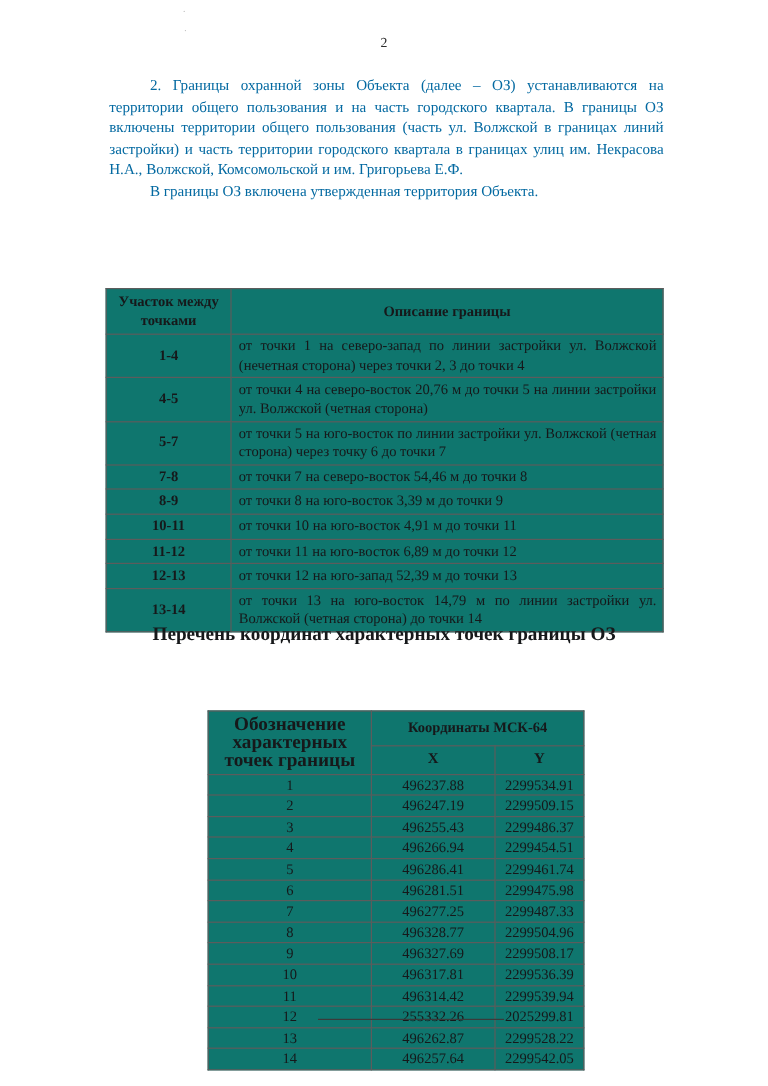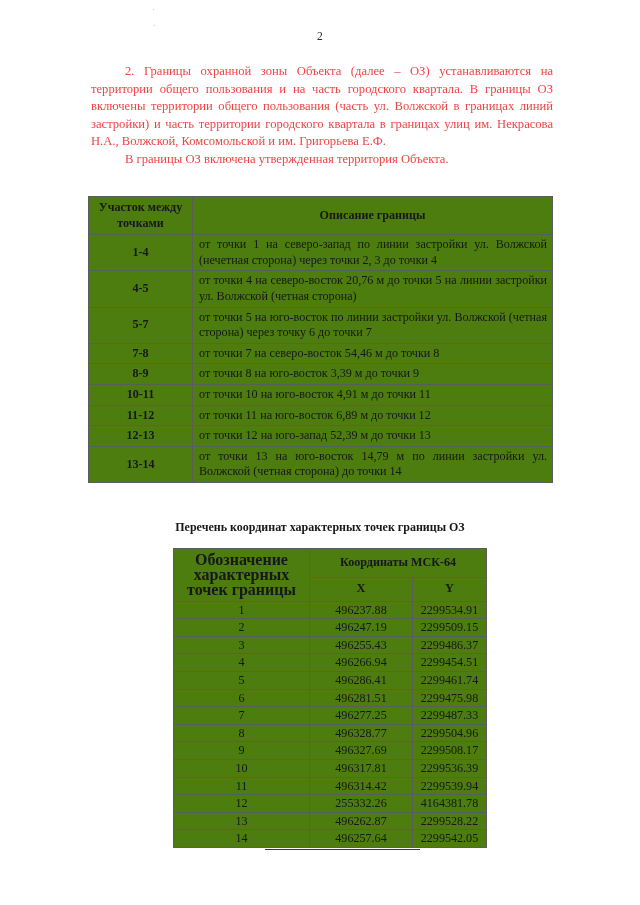--- a/index.html
+++ b/index.html
@@ -39,39 +39,40 @@
   
   .body-text {
     position: absolute;
     top: 63px;
     left: 91px;
     width: 462px;
     font-size: 12.6px;
     line-height: 17.6px;
     text-align: justify;
     text-justify: inter-word;
-    color: #ef4444;
+    color: #0369a1;
   }
   .body-text p {
     margin: 0;
     text-indent: 34px;
     text-align: justify;
   }
   .body-text p.last-line-left {
     text-align-last: left;
   }
 
   
   .doc-table {
     position: absolute;
     border-collapse: collapse;
     font-size: 12.1px;
     line-height: 15.4px;
     color: #16181a;
-    background: #4d7c0f;
+    background: #0f766e;
+    margin-top: 44px;
   }
   .doc-table td, .doc-table th {
     border: 1px solid #5c5c5c;
     padding: 1px 4px;
     vertical-align: middle;
     font-weight: normal;
   }
   .doc-table th {
     font-weight: bold;
     text-align: center;
@@ -105,21 +106,21 @@
     line-height: 15.6px;
   }
 
   
   .coords-heading {
     position: absolute;
     top: 520px;
     left: 0;
     width: 640px;
     text-align: center;
-    font-size: 12px;
+    font-size: 16px;
     font-weight: bold;
     color: #16181a;
   }
 
   
   #coords-table {
     top: 548px;
     left: 173px;
     width: 314px;
   }
@@ -291,21 +292,21 @@
         <td>2299536.39</td>
       </tr>
       <tr>
         <td>11</td>
         <td>496314.42</td>
         <td>2299539.94</td>
       </tr>
       <tr>
         <td>12</td>
         <td>255332.26</td>
-        <td>4164381.78</td>
+        <td>2025299.81</td>
       </tr>
       <tr>
         <td>13</td>
         <td>496262.87</td>
         <td>2299528.22</td>
       </tr>
       <tr>
         <td>14</td>
         <td>496257.64</td>
         <td>2299542.05</td>

